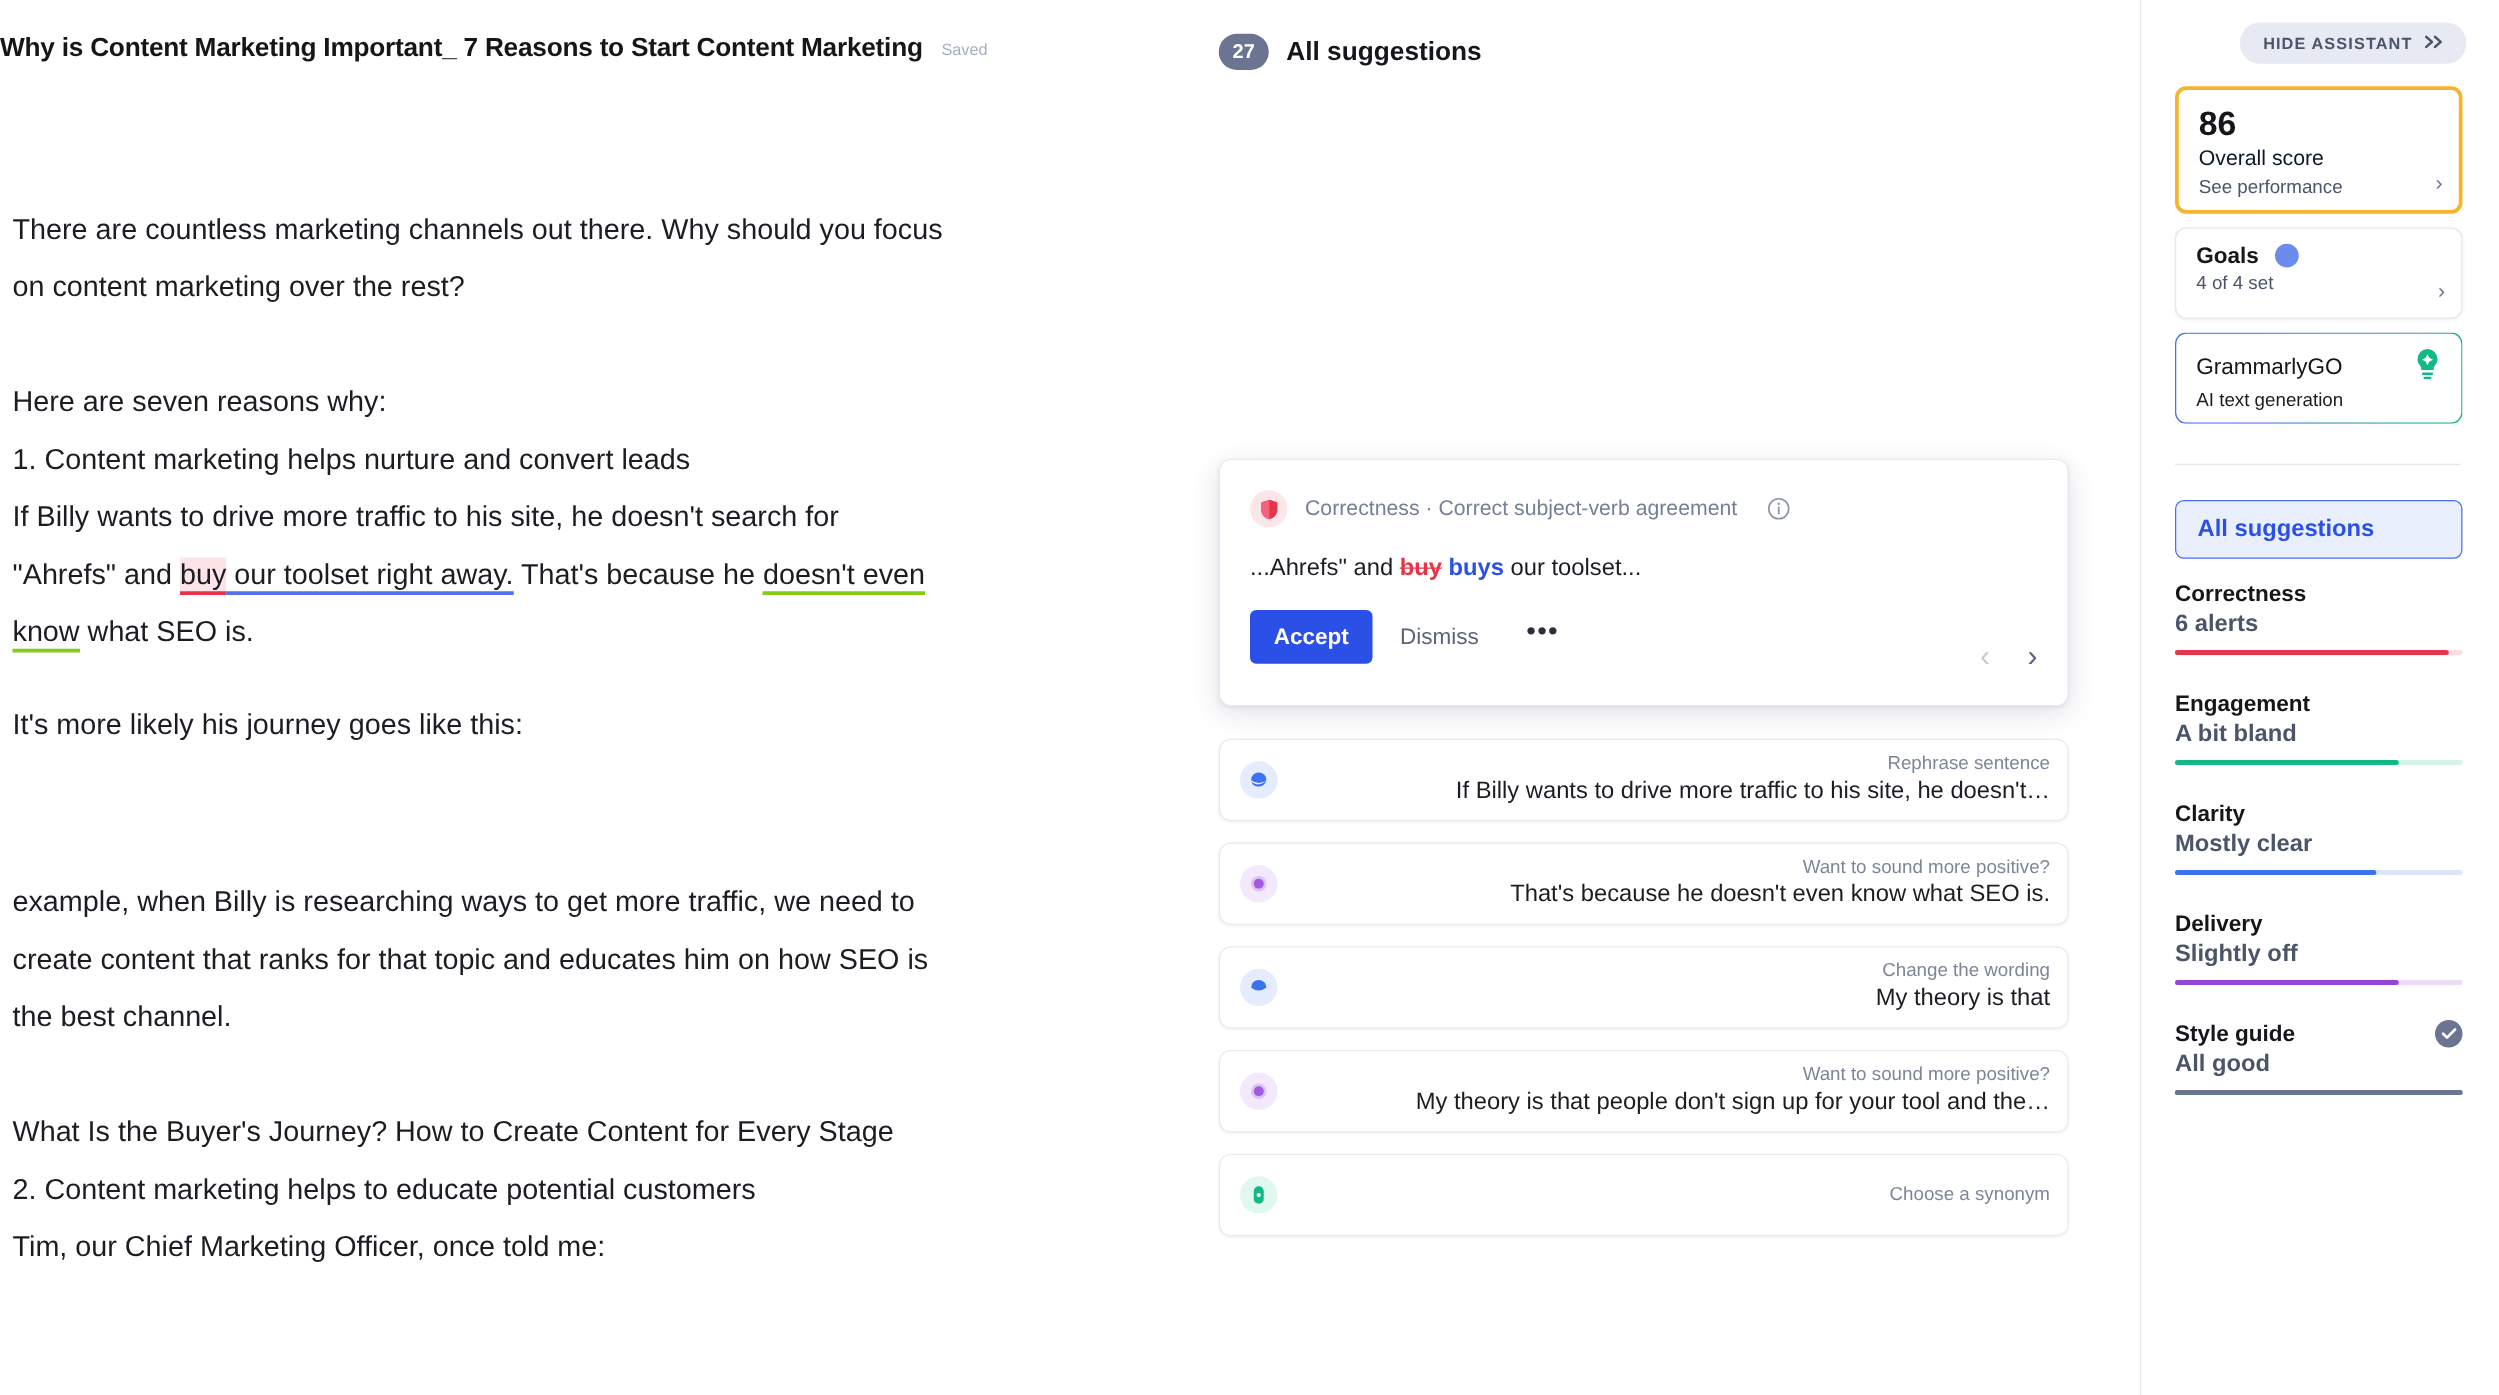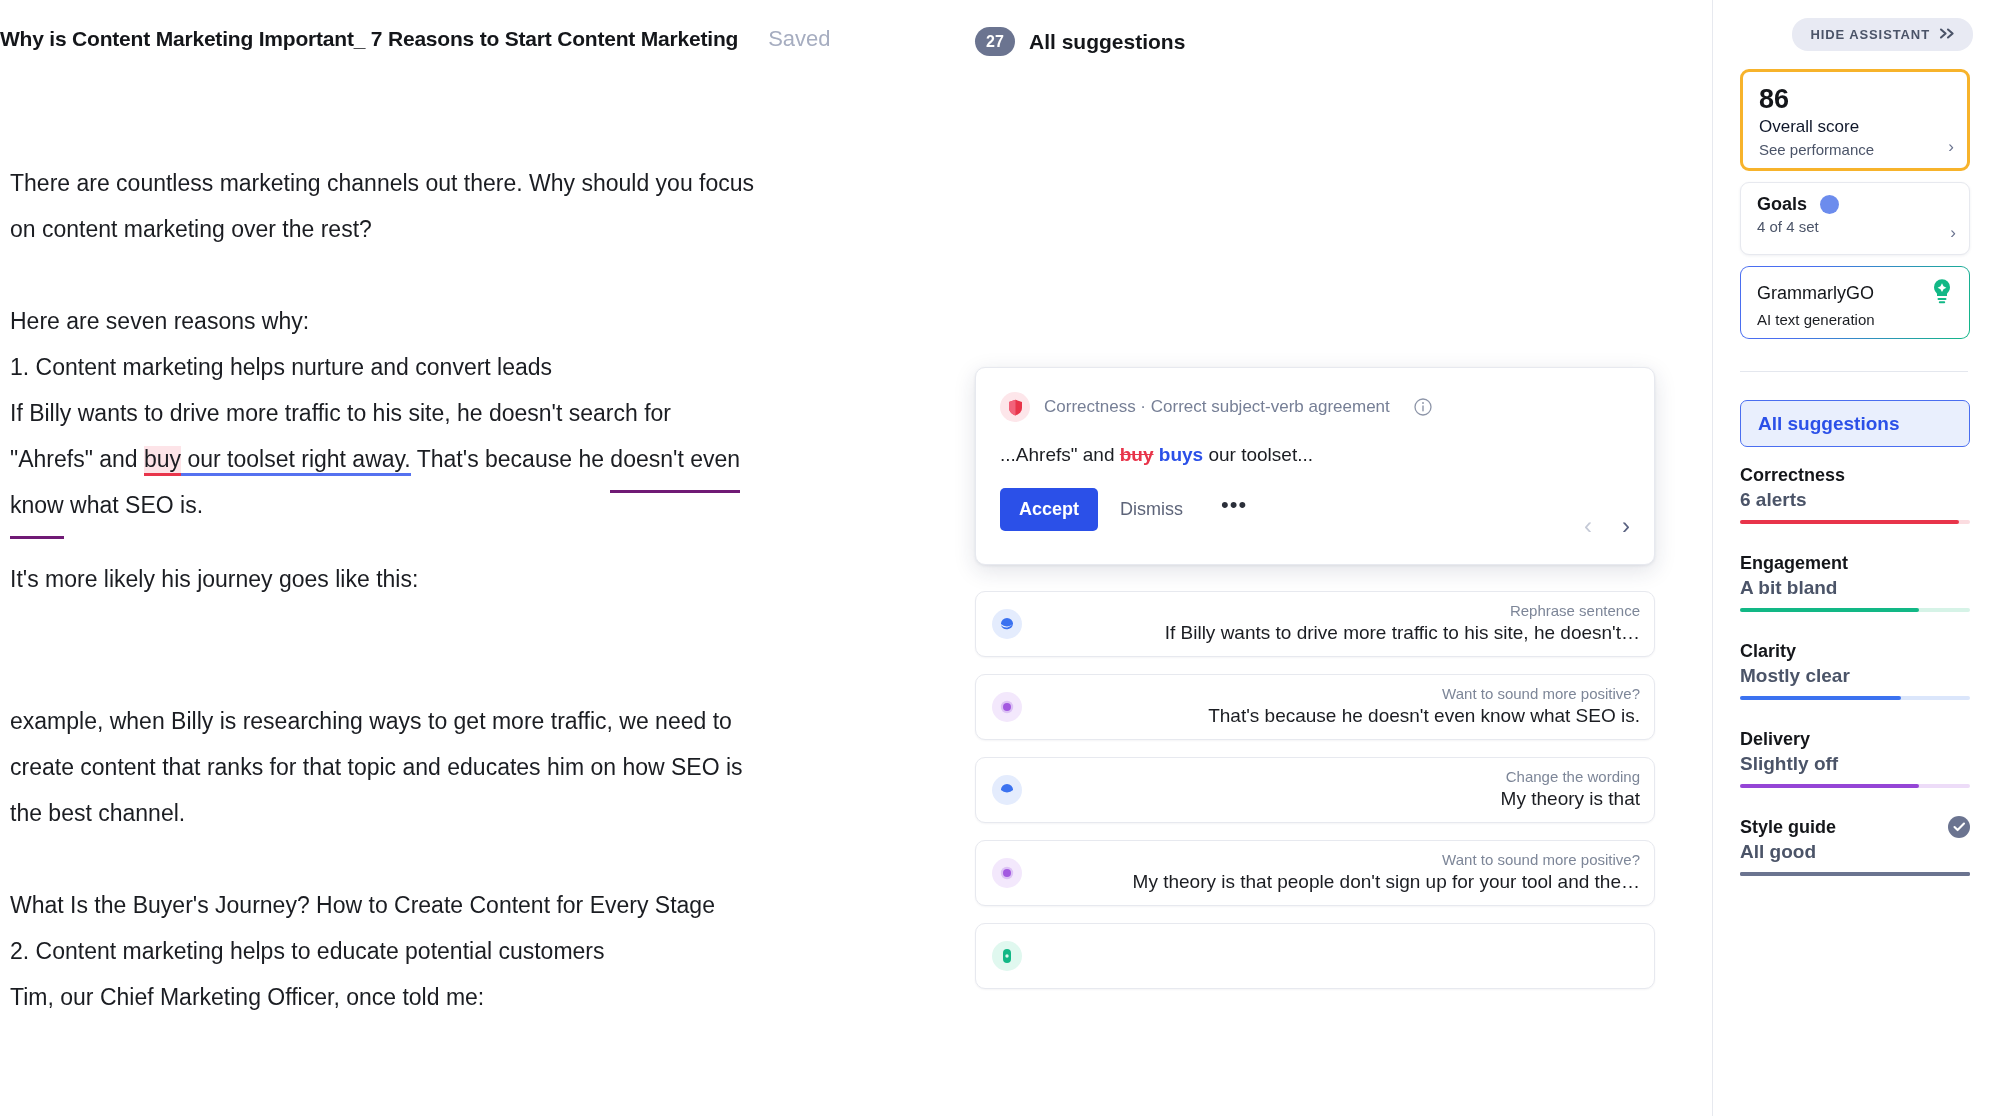--- a/index.html
+++ b/index.html
@@ -14,38 +14,38 @@
   
   .doc-header {
     position: absolute; left: 0; top: 18px; width: 900px; height: 42px;
     display: flex; align-items: center;
   }
   .doc-title {
     font-size: 21px; font-weight: bold; color: #14161a;
     letter-spacing: -0.2px; white-space: nowrap;
   }
   .doc-saved {
-    font-size: 22px; color: #a6adc0; margin-left: 30px; white-space: nowrap;
+    font-size: 13px; color: #a6adc0; margin-left: 15px; white-space: nowrap;
   }
 
   .doc-body {
     position: absolute; left: 10px; top: 160px; width: 880px;
     font-size: 23px; line-height: 46px; color: #1b1d22;
   }
   .doc-para { margin-bottom: 46px; }
   .doc-para.tight { margin-bottom: 0; }
   .doc-line { display: block; }
 
   .hl-buy {
     background: #fde4e8;
     border-bottom: 3px solid #e8344a;
     padding-bottom: 1px;
   }
   .u-blue  { border-bottom: 3px solid #5571f0; padding-bottom: 1px; }
-  .u-purp  { border-bottom: 3px solid #701a75; padding-bottom: 18px; }
+  .u-purp  { border-bottom: 3px solid #84cc16; padding-bottom: 1px; }
 
   
   .sugg-col { position: absolute; left: 975px; top: 0; width: 700px; height: 1116px; }
 
   .sugg-head {
     position: absolute; left: 0; top: 27px; display: flex; align-items: center; gap: 14px;
   }
   .count-badge {
     width: 40px; height: 29px; border-radius: 15px; background: #6b7490;
     color: #fff; font-size: 16px; font-weight: bold;
@@ -347,20 +347,21 @@
       <div class="sugg-card">
         <div class="sc-icon-wrap">
           <span class="sc-dot" style="background:#e0f8ef">
             <svg width="14" height="16" viewBox="0 0 14 16">
                 <rect x="3" y="1" width="8" height="14" rx="4" fill="#12b886"></rect>
                 <circle cx="7" cy="8" r="1.7" fill="#e0f8ef"></circle>
               </svg>
           </span>
         </div>
         <div class="sc-text">
+          <div class="sc-cat">Choose a synonym</div>
         </div>
       </div>
 
     </div>
   </div>
 
   <div class="side-divider"></div>
   <div class="sidebar">
 
     <button class="hide-btn">

